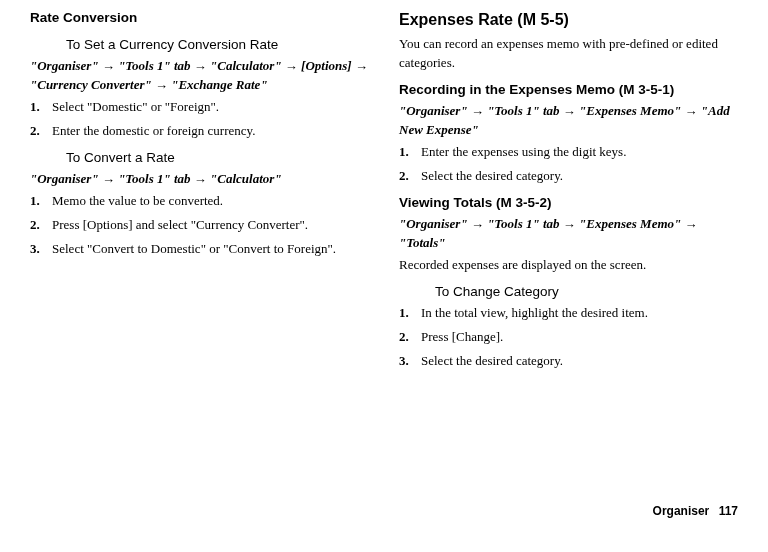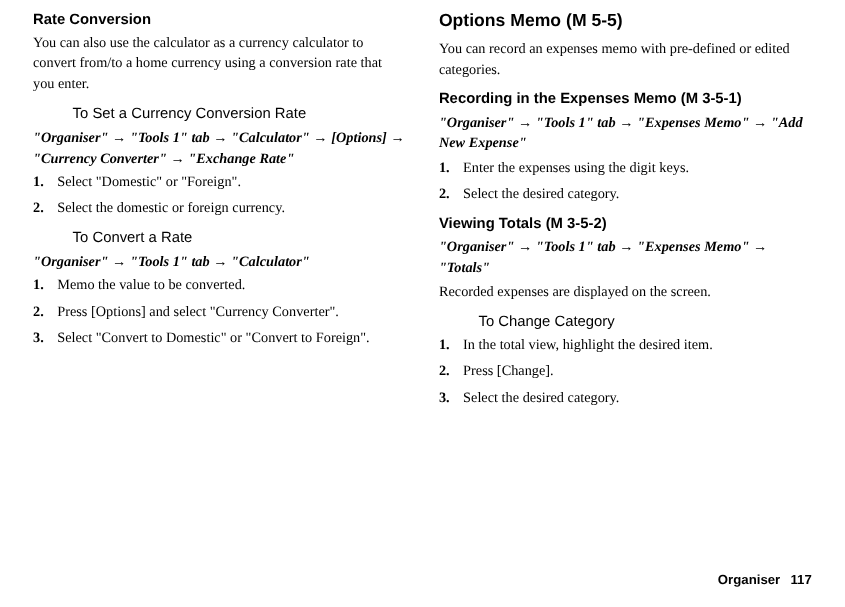--- a/index.html
+++ b/index.html
@@ -84,51 +84,50 @@
       font-size: 16px;
       margin-bottom: 4px;
     }
     .big-heading .mref {
       font-family: Arial, Helvetica, sans-serif;
       font-weight: bold;
       font-size: 16px;
     }
     .footer {
       position: absolute;
-      bottom: 16px;
+      bottom: 32px;
       right: 30px;
       font-family: Arial, Helvetica, sans-serif;
       font-size: 12px;
     }
     .footer .label {
       font-weight: bold;
     }
     .footer .pagenum {
       font-weight: bold;
       margin-left: 6px;
     }
   </style>
 </head>
 <body>
 
 <div class="columns">
   <div class="col">
     <div class="section-title-bold">Rate Conversion</div>
-    <p class="body-text">You can also use the calculator as a currency calculator to convert from/to a home currency using a conversion rate that you enter.</p>
 
     <div class="subheading">To Set a Currency Conversion Rate</div>
     <p class="nav-italic">"Organiser"<span class="arrow"> → </span>"Tools 1" tab<span class="arrow"> → </span>"Calculator"<span class="arrow"> → </span>[Options]<span class="arrow"> → </span>"Currency Converter"<span class="arrow"> → </span>"Exchange Rate"</p>
     <ol class="steps">
         <li>
           <span class="num">1.</span>
           <span class="content">Select "Domestic" or "Foreign".</span>
         </li>
         <li>
           <span class="num">2.</span>
-          <span class="content">Select the domestic or foreign currency.</span>
+          <span class="content">Enter the domestic or foreign currency.</span>
         </li>
       </ol>
 
     <div class="subheading">To Convert a Rate</div>
     <p class="nav-italic">"Organiser"<span class="arrow"> → </span>"Tools 1" tab<span class="arrow"> → </span>"Calculator"</p>
     <ol class="steps">
         <li>
           <span class="num">1.</span>
           <span class="content">Memo the value to be converted.</span>
         </li>
@@ -138,21 +137,21 @@
         </li>
         <li>
           <span class="num">3.</span>
           <span class="content">Select "Convert to Domestic" or "Convert to Foreign".</span>
         </li>
       </ol>
   </div>
 
   <div class="col">
     <div class="big-heading">
-      <span>Options Memo</span>
+      <span>Expenses Rate</span>
       <span class="mref">(M 5-5)</span>
     </div>
     <p class="body-text">You can record an expenses memo with pre-defined or edited categories.</p>
 
     <div class="subheading-bold">
       <span>Recording in the Expenses Memo</span>
       <span class="mref">(M 3-5-1)</span>
     </div>
     <p class="nav-italic">"Organiser"<span class="arrow"> → </span>"Tools 1" tab<span class="arrow"> → </span>"Expenses Memo"<span class="arrow"> → </span>"Add New Expense"</p>
     <ol class="steps">

